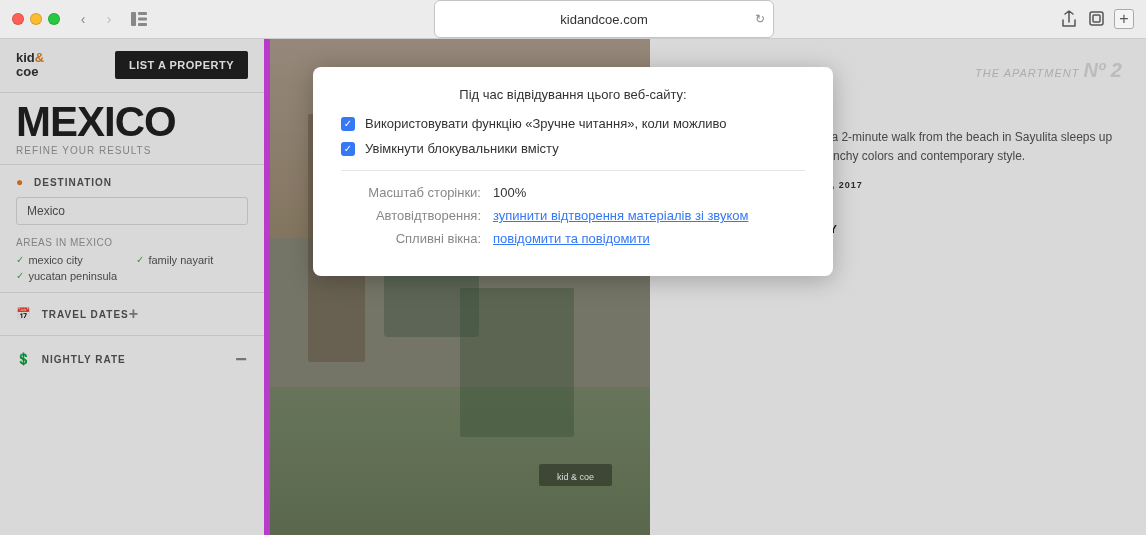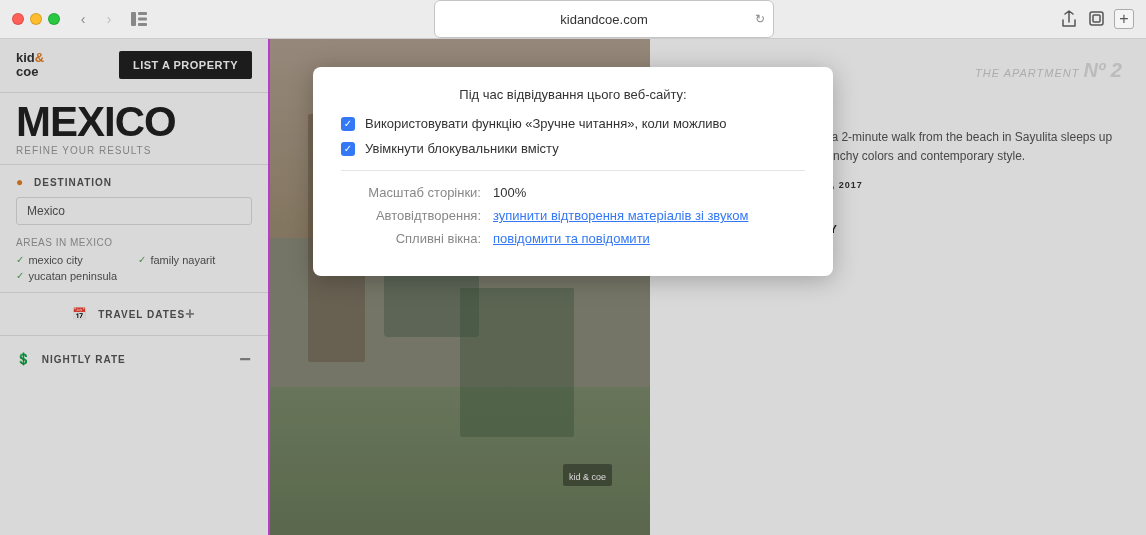--- a/index.html
+++ b/index.html
@@ -141,21 +141,21 @@
       display: flex;
       height: calc(535px - 38px);
       background: white;
       position: relative;
     }
 
     
     .sidebar {
       width: 270px;
       min-width: 270px;
-      border-right: 2px solid #d946ef;
+      border-right: 6px solid #d946ef;
       background: white;
       overflow: hidden;
       display: flex;
       flex-direction: column;
     }
 
     .site-header {
       display: flex;
       align-items: center;
       justify-content: space-between;
@@ -268,21 +268,21 @@
     }
 
     .travel-dates-section {
       border-top: 1px solid #e5e5e5;
       padding: 12px 16px;
     }
 
     .travel-dates-header {
       display: flex;
       align-items: center;
-      justify-content: center;
+      justify-content: flex-start;
       font-size: 10px;
       font-weight: bold;
       letter-spacing: 1px;
       color: #555;
       text-transform: uppercase;
       cursor: pointer;
     }
 
     .calendar-icon {
       font-size: 12px;
@@ -650,21 +650,21 @@
 
       <div class="property-image">
         <div class="interior-scene">
           <div class="scene-ceiling"></div>
           <div class="scene-wall"></div>
           <div class="scene-floor"></div>
 
           <div style="position:absolute;top:15%;left:10%;width:15%;height:50%;background:rgba(100,80,60,0.4);border-radius:2px;"></div>
           <div style="position:absolute;top:25%;left:30%;width:25%;height:35%;background:rgba(80,100,80,0.5);border-radius:4px;"></div>
           <div style="position:absolute;top:50%;left:50%;width:30%;height:30%;background:rgba(60,90,60,0.4);border-radius:2px;"></div>
-          <div style="position:absolute;bottom:10%;right:10%;background:rgba(0,0,0,0.35);padding:2px 6px;border-radius:2px;">
+          <div style="position:absolute;bottom:10%;right:10%;background:rgba(0,0,0,0.35);padding:2px 18px;border-radius:2px;">
             <span style="font-size:9px;color:white;">kid &amp; coe</span>
           </div>
         </div>
       </div>
 
       <div class="property-details">
         <div class="property-num">
           <span style="font-size:11px;letter-spacing:1px;color:#ccc;font-weight:400;">THE APARTMENT </span>
           <span>Nº 2</span>
         </div>

